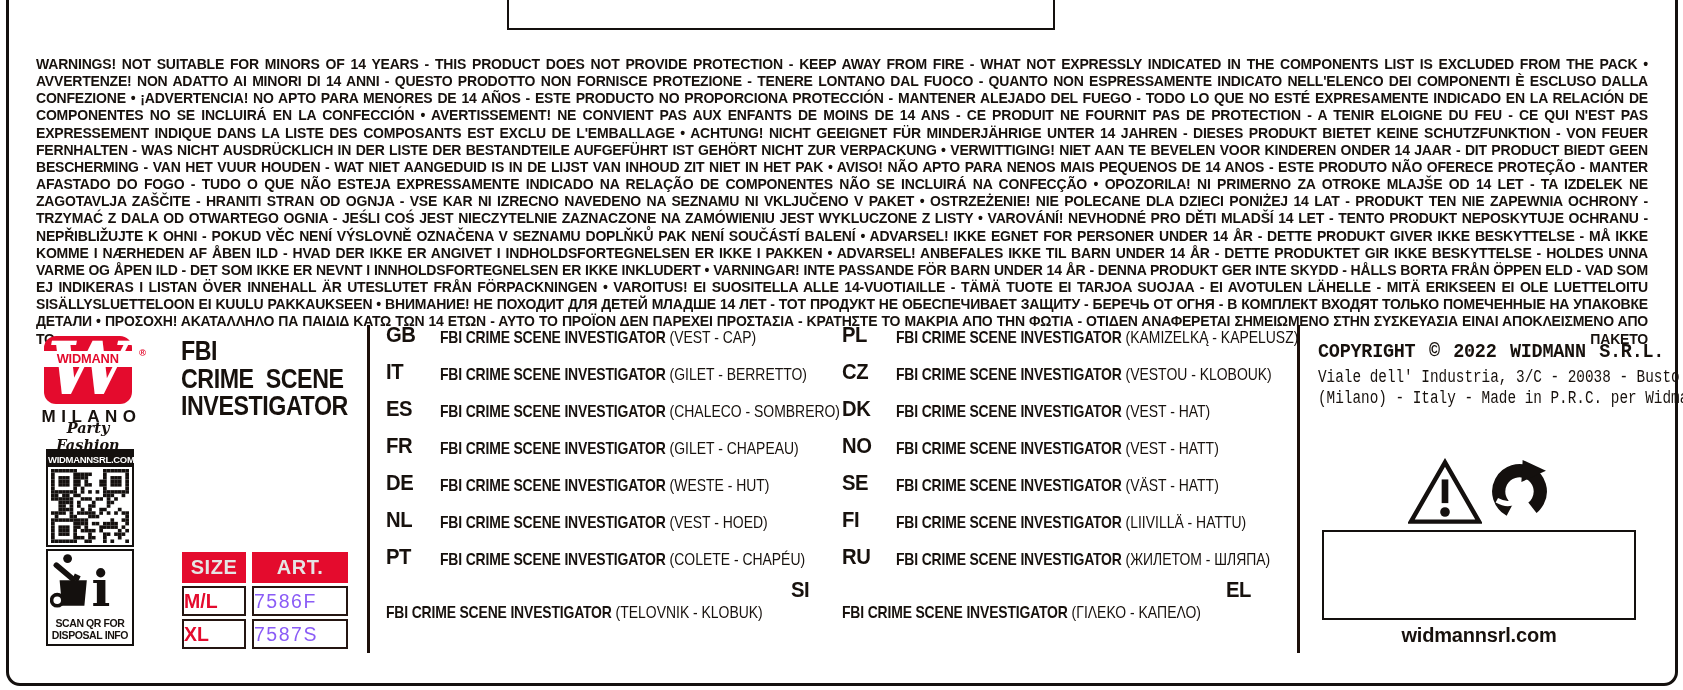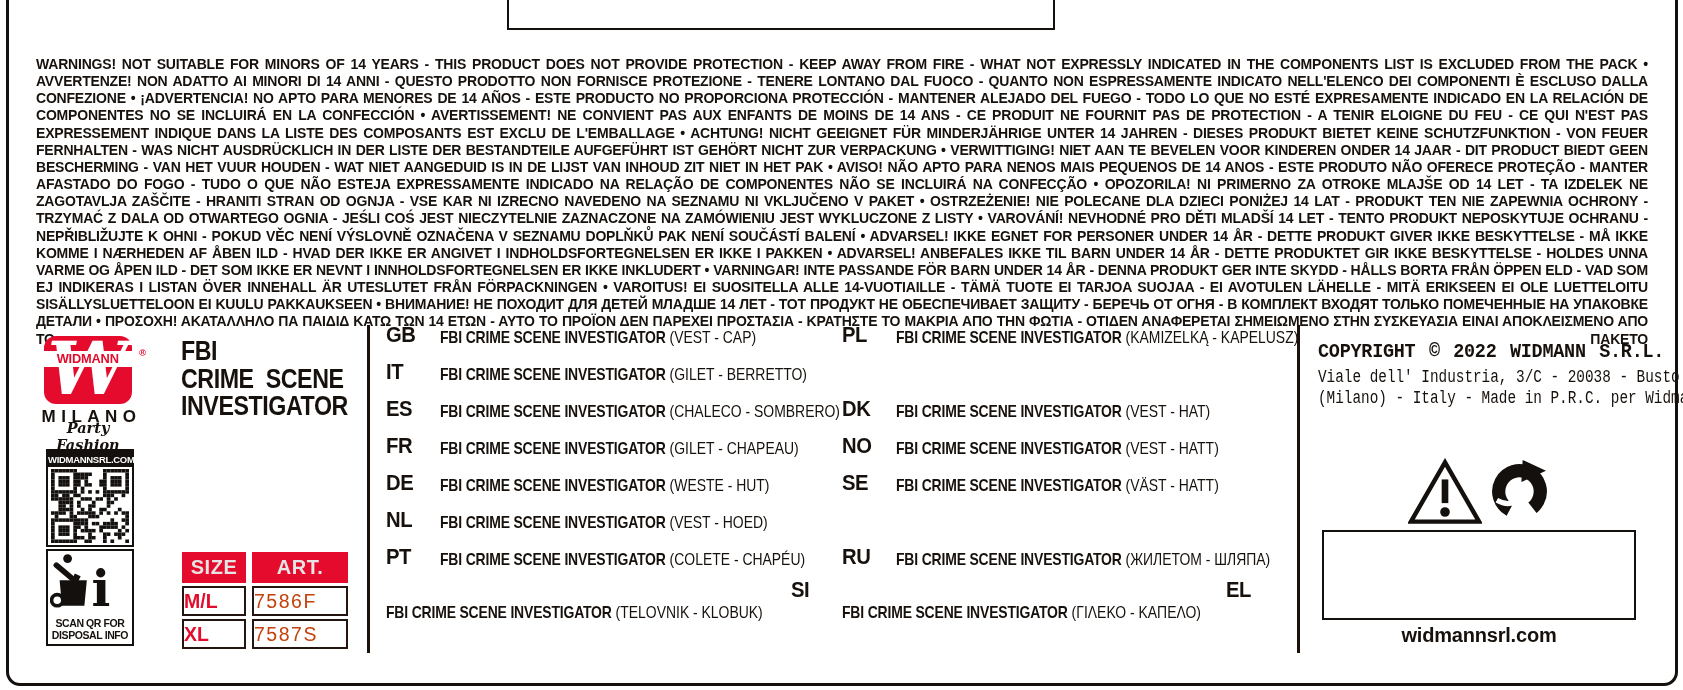--- a/index.html
+++ b/index.html
@@ -50,21 +50,21 @@
   .disposal-text span{display:block;}
 
   
   .size-table{position:absolute;left:182px;top:552px;display:grid;
               grid-template-columns:64px 96px;gap:3px 6px;}
   .size-table .th{background:#e40b2d;color:#e5e5e5;font-weight:700;font-size:20px;
                   letter-spacing:0.5px;text-align:center;height:31px;line-height:31px;}
   .size-table .td{border:2.2px solid #241511;background:#fff;height:26px;line-height:26px;
                   text-align:left;font-size:19.5px;}
   .size-table .td.size{color:#e40b2d;font-weight:700;}
-  .size-table .td.art{color:#c2410c;font-weight:400;letter-spacing:1.5px;}
+  .size-table .td.art{color:#8b5cf6;font-weight:400;letter-spacing:1.5px;}
 
   
   .vline{position:absolute;top:325px;height:328px;width:2.6px;background:#1c100b;}
   .v1{left:367px;} .v2{left:1297px;}
 
   
   .lang-row{position:absolute;display:flex;align-items:flex-end;height:30px;white-space:nowrap;}
   .lang-code{flex:none;width:54px;font-weight:700;font-size:22px;letter-spacing:-0.5px;
              display:inline-block;transform:scaleX(0.92);transform-origin:0 0;}
   .lang-text{display:inline-block;transform:scaleX(0.82);transform-origin:0 0;font-size:17px;}
@@ -410,31 +410,39 @@
     </div>
   <div class="lang-row c1 r7">
       <span class="lang-code">SI</span>
       <span class="lang-text"><b>FBI CRIME SCENE INVESTIGATOR</b> <span class="variant">(TELOVNIK - KLOBUK)</span></span>
     </div>
 
   <div class="lang-row c2 r0">
       <span class="lang-code">PL</span>
       <span class="lang-text"><b>FBI CRIME SCENE INVESTIGATOR</b> <span class="variant">(KAMIZELKĄ - KAPELUSZ)</span></span>
     </div>
+  <div class="lang-row c2 r1">
+      <span class="lang-code">CZ</span>
+      <span class="lang-text"><b>FBI CRIME SCENE INVESTIGATOR</b> <span class="variant">(VESTOU - KLOBOUK)</span></span>
+    </div>
   <div class="lang-row c2 r2">
       <span class="lang-code">DK</span>
       <span class="lang-text"><b>FBI CRIME SCENE INVESTIGATOR</b> <span class="variant">(VEST - HAT)</span></span>
     </div>
   <div class="lang-row c2 r3">
       <span class="lang-code">NO</span>
       <span class="lang-text"><b>FBI CRIME SCENE INVESTIGATOR</b> <span class="variant">(VEST - HATT)</span></span>
     </div>
   <div class="lang-row c2 r4">
       <span class="lang-code">SE</span>
       <span class="lang-text"><b>FBI CRIME SCENE INVESTIGATOR</b> <span class="variant">(VÄST - HATT)</span></span>
+    </div>
+  <div class="lang-row c2 r5">
+      <span class="lang-code">FI</span>
+      <span class="lang-text"><b>FBI CRIME SCENE INVESTIGATOR</b> <span class="variant">(LIIVILLÄ - HATTU)</span></span>
     </div>
   <div class="lang-row c2 r6">
       <span class="lang-code">RU</span>
       <span class="lang-text"><b>FBI CRIME SCENE INVESTIGATOR</b> <span class="variant">(ЖИЛЕТОМ - ШЛЯПА)</span></span>
     </div>
   <div class="lang-row c2 r7">
       <span class="lang-code">EL</span>
       <span class="lang-text"><b>FBI CRIME SCENE INVESTIGATOR</b> <span class="variant">(ΓΙΛΕΚΟ - ΚΑΠΕΛΟ)</span></span>
     </div>
 

